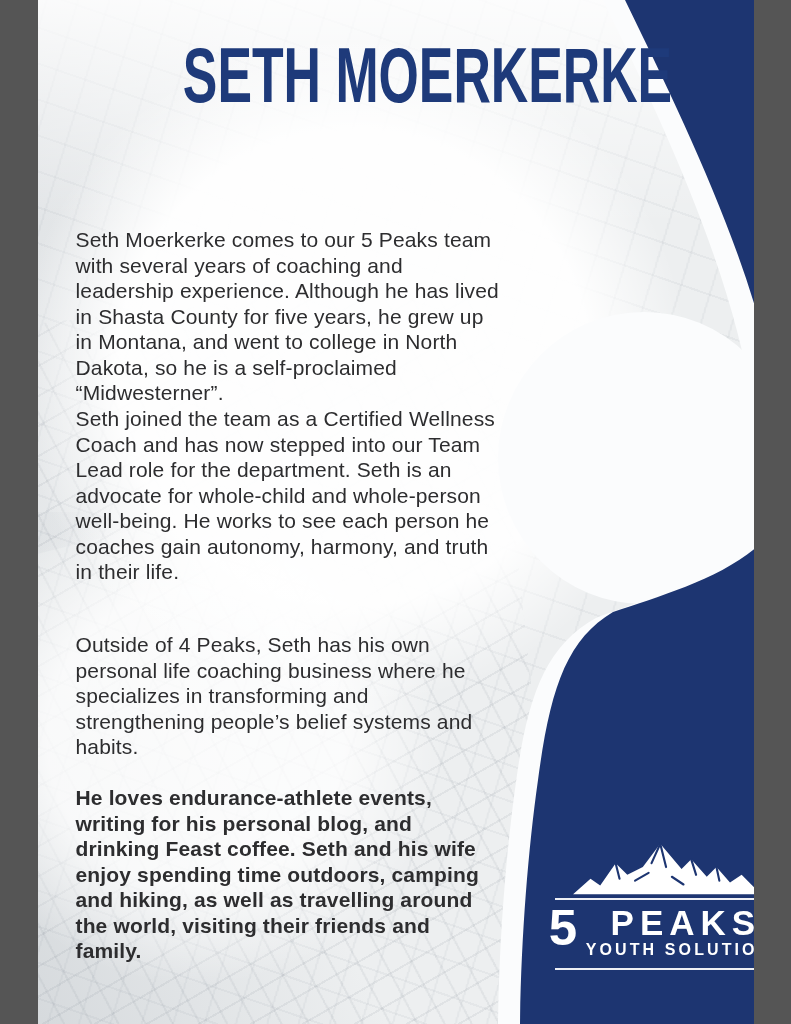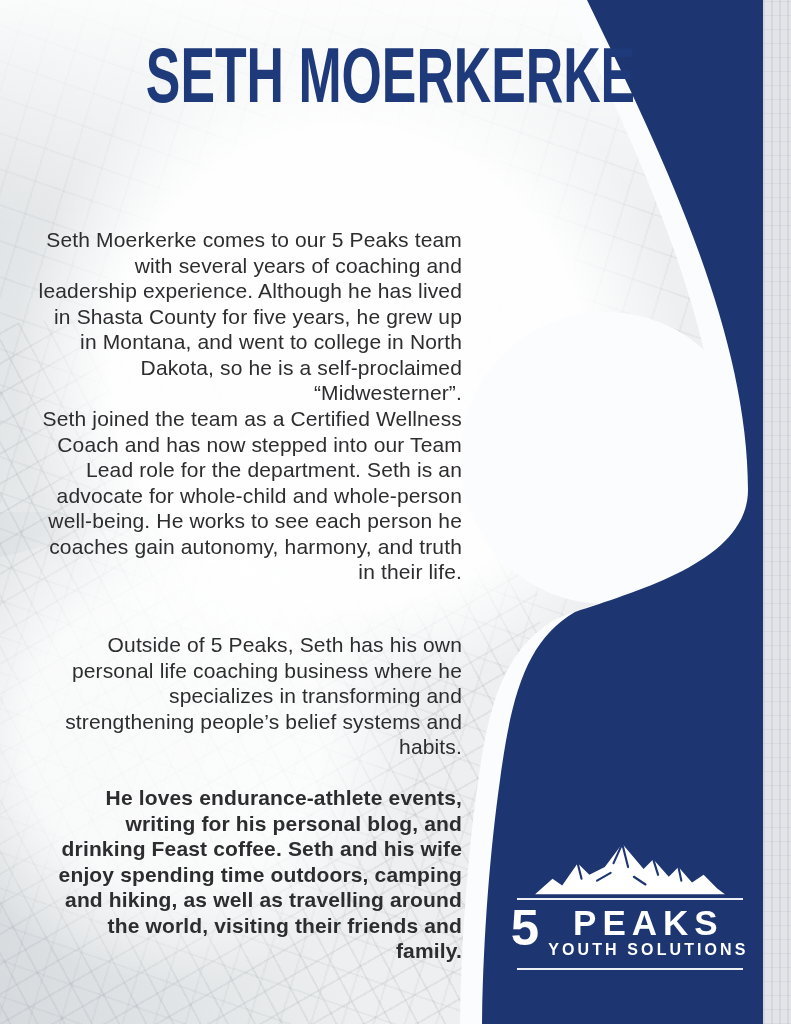--- a/index.html
+++ b/index.html
@@ -5,21 +5,21 @@
   :root{
     --navy:#1d3571;
     --title-navy:#1e3a7a;
     --orange:#f58220;
     --body-text:#2d2d2f;
     --stone:#c3b09a;
     --hoodie-gray:#a2a2a4;
   }
   html,body{margin:0;padding:0;background:#555;}
   .page{
-    position:relative;width:791px;height:1024px;margin:0 auto;
+    position:relative;width:716px;height:1024px;margin:0 auto;
     background:#edeff0;overflow:hidden;
     font-family:"Liberation Sans","DejaVu Sans",sans-serif;
   }
   
   .bg-layer{position:absolute;pointer-events:none;}
   .tex1{
     inset:-15%;
     background:
       repeating-linear-gradient(100deg, rgba(125,135,148,.08) 0 2px, transparent 2px 30px),
       repeating-linear-gradient(12deg, rgba(125,135,148,.08) 0 2px, transparent 2px 34px);
@@ -62,21 +62,21 @@
     position:absolute;top:38px;left:0;width:780px;text-align:center;
   }
   .title-wrap h1{
     margin:0;font-size:74px;line-height:1;font-weight:800;
     color:var(--title-navy,#1e3a7a);letter-spacing:0;
     display:inline-block;transform:scaleX(.70) scaleY(1.04);transform-origin:50% 0;
     white-space:nowrap;
   }
   
   .bio{
-    position:absolute;left:38px;width:424px;text-align:right;
+    position:absolute;left:38px;width:424px;text-align:left;
     color:var(--body-text,#2d2d2f);font-size:21px;line-height:25.5px;
     letter-spacing:.15px;
   }
   .p1{top:206px;} .p2{top:385px;} .p3{top:611px;} .p4{top:764px;font-weight:bold;}
   
   .brand{
     position:absolute;left:517px;top:838px;width:226px;color:#fff;text-align:center;
   }
   .brand .mountain{display:block;margin:0 auto;position:relative;z-index:2;}
   .brand .rule{height:2px;background:rgba(255,255,255,.92);border:0;margin:0;}
@@ -174,21 +174,21 @@
       </g>
     </g>
   </svg>
 
   <div class="title-wrap">
     <h1>SETH MOERKERKE</h1>
   </div>
 
   <p class="bio p1">Seth Moerkerke comes to our 5 Peaks team with several years of coaching and leadership experience. Although he has lived in Shasta County for five years, he grew up in Montana, and went to college in North Dakota, so he is a self-proclaimed “Midwesterner”.</p>
   <p class="bio p2">Seth joined the team as a Certified Wellness Coach and has now stepped into our Team Lead role for the department. Seth is an advocate for whole-child and whole-person well-being. He works to see each person he coaches gain autonomy, harmony, and truth in their life.</p>
-  <p class="bio p3">Outside of 5 Peaks, Seth has his own personal life coaching business where he specializes in transforming and strengthening people’s belief systems and habits.</p>
+  <p class="bio p3">Outside of 4 Peaks, Seth has his own personal life coaching business where he specializes in transforming and strengthening people’s belief systems and habits.</p>
   <p class="bio p4">He loves endurance-athlete events, writing for his personal blog, and drinking Feast coffee. Seth and his wife enjoy spending time outdoors, camping and hiking, as well as travelling around the world, visiting their friends and family.</p>
 
   <div class="brand">
     <svg class="mountain" width="196" height="62" viewBox="0 0 200 64" aria-hidden="true">
       <path fill="#ffffff" d="M 2 58 L 20 42 L 30 49 L 46 26 L 58 38 L 74 30 L 92 6 L 114 32 L 124 22 L 140 40 L 150 30 L 164 46 L 176 38 L 190 52 L 198 58 Z"></path>
       <g stroke-linecap="round" stroke-width="2.2" fill="none" style="stroke:var(--navy,#1d3571)">
         <path d="M 92 6 L 98 30"></path>
         <path d="M 92 6 L 83 26"></path>
         <path d="M 46 26 L 50 42"></path>
         <path d="M 124 22 L 129 38"></path>

